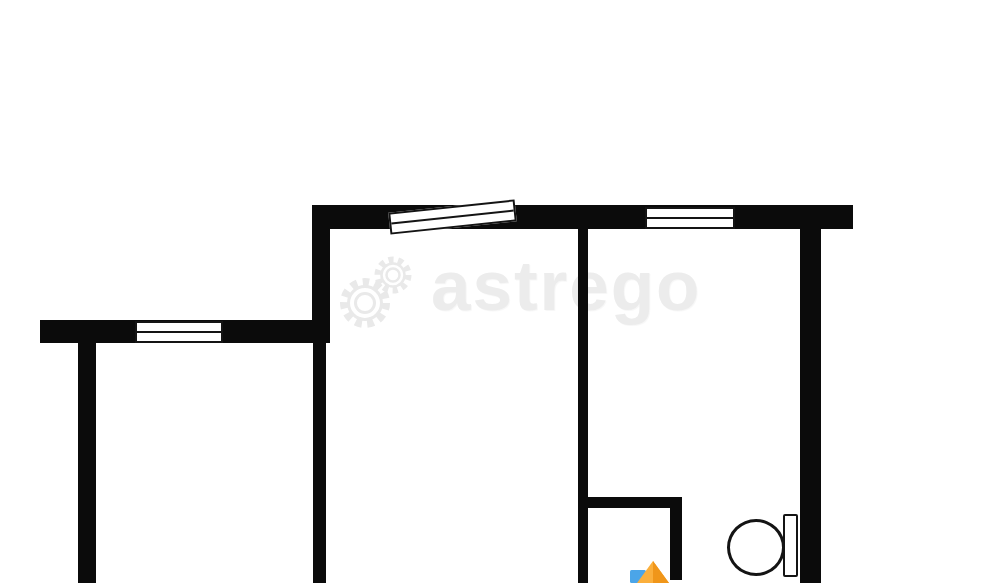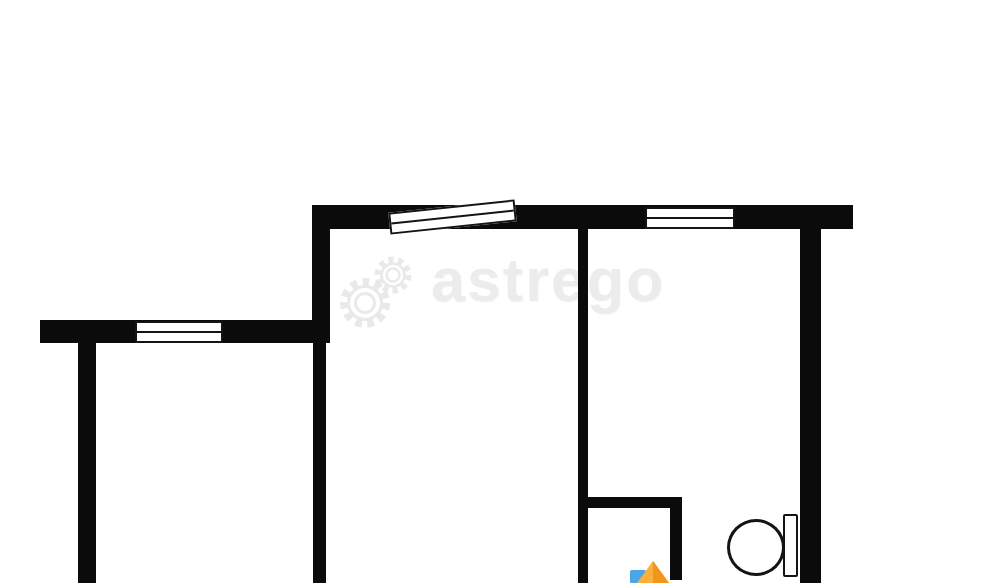--- a/index.html
+++ b/index.html
@@ -21,21 +21,21 @@
     position:absolute;z-index:3;background:#ffffff;border:3px solid #141414;
     border-radius:50%;box-sizing:border-box;
   }
   .toilet-tank{
     position:absolute;z-index:4;background:#ffffff;border:2px solid #141414;
     border-radius:2px;box-sizing:border-box;
   }
   
   .watermark-text{
     position:absolute;left:431px;top:250px;z-index:1;
-    font-size:61px;font-weight:600;letter-spacing:2px;line-height:1;
+    font-size:71px;font-weight:600;letter-spacing:2px;line-height:1;
     text-shadow:1px 1px 1px #f7f7f7;user-select:none;
   }
   .watermark-gears{position:absolute;left:330px;top:242px;z-index:1;}
   
   .logo-mark{position:absolute;left:628px;top:558px;z-index:5;}
 </style>
 </head>
 <body>
 
 <div id="stage" style="background: rgb(255, 255, 255);">

